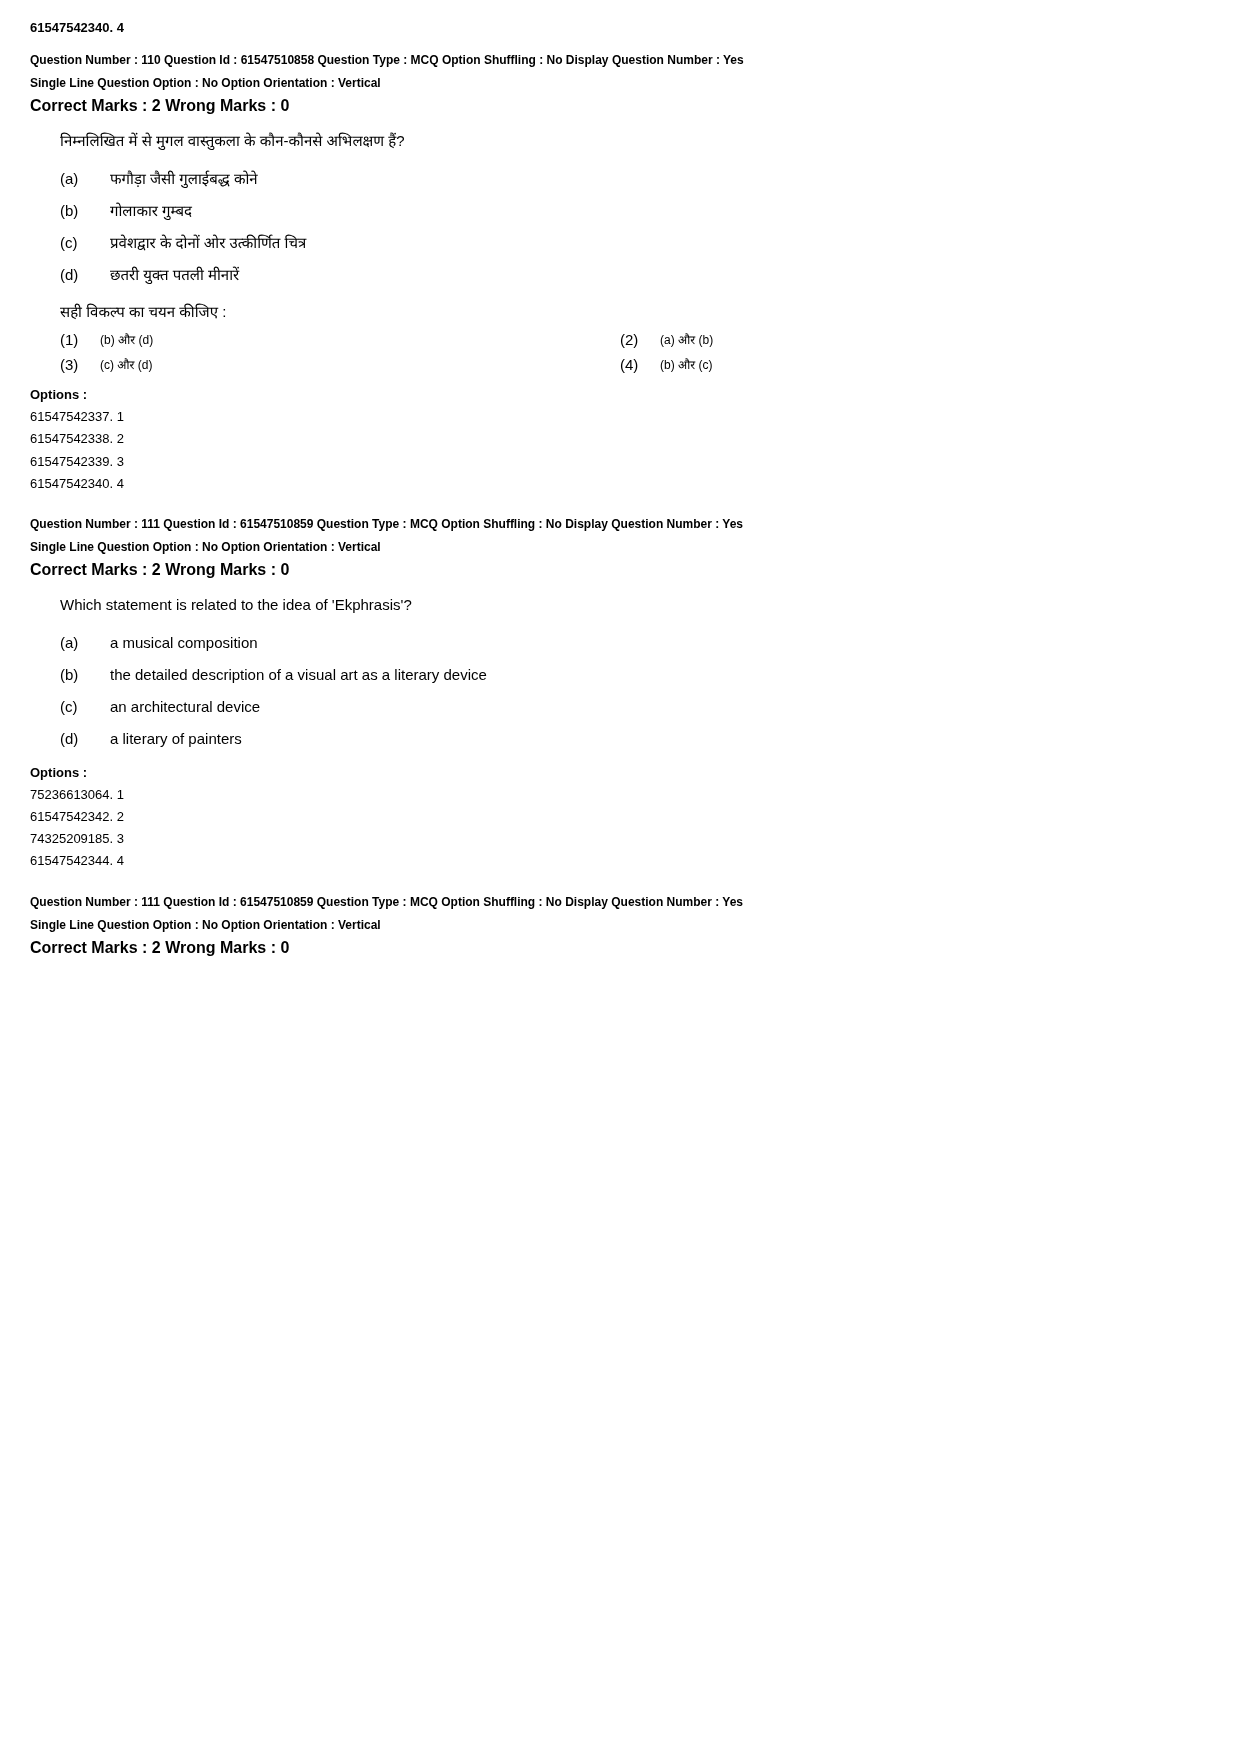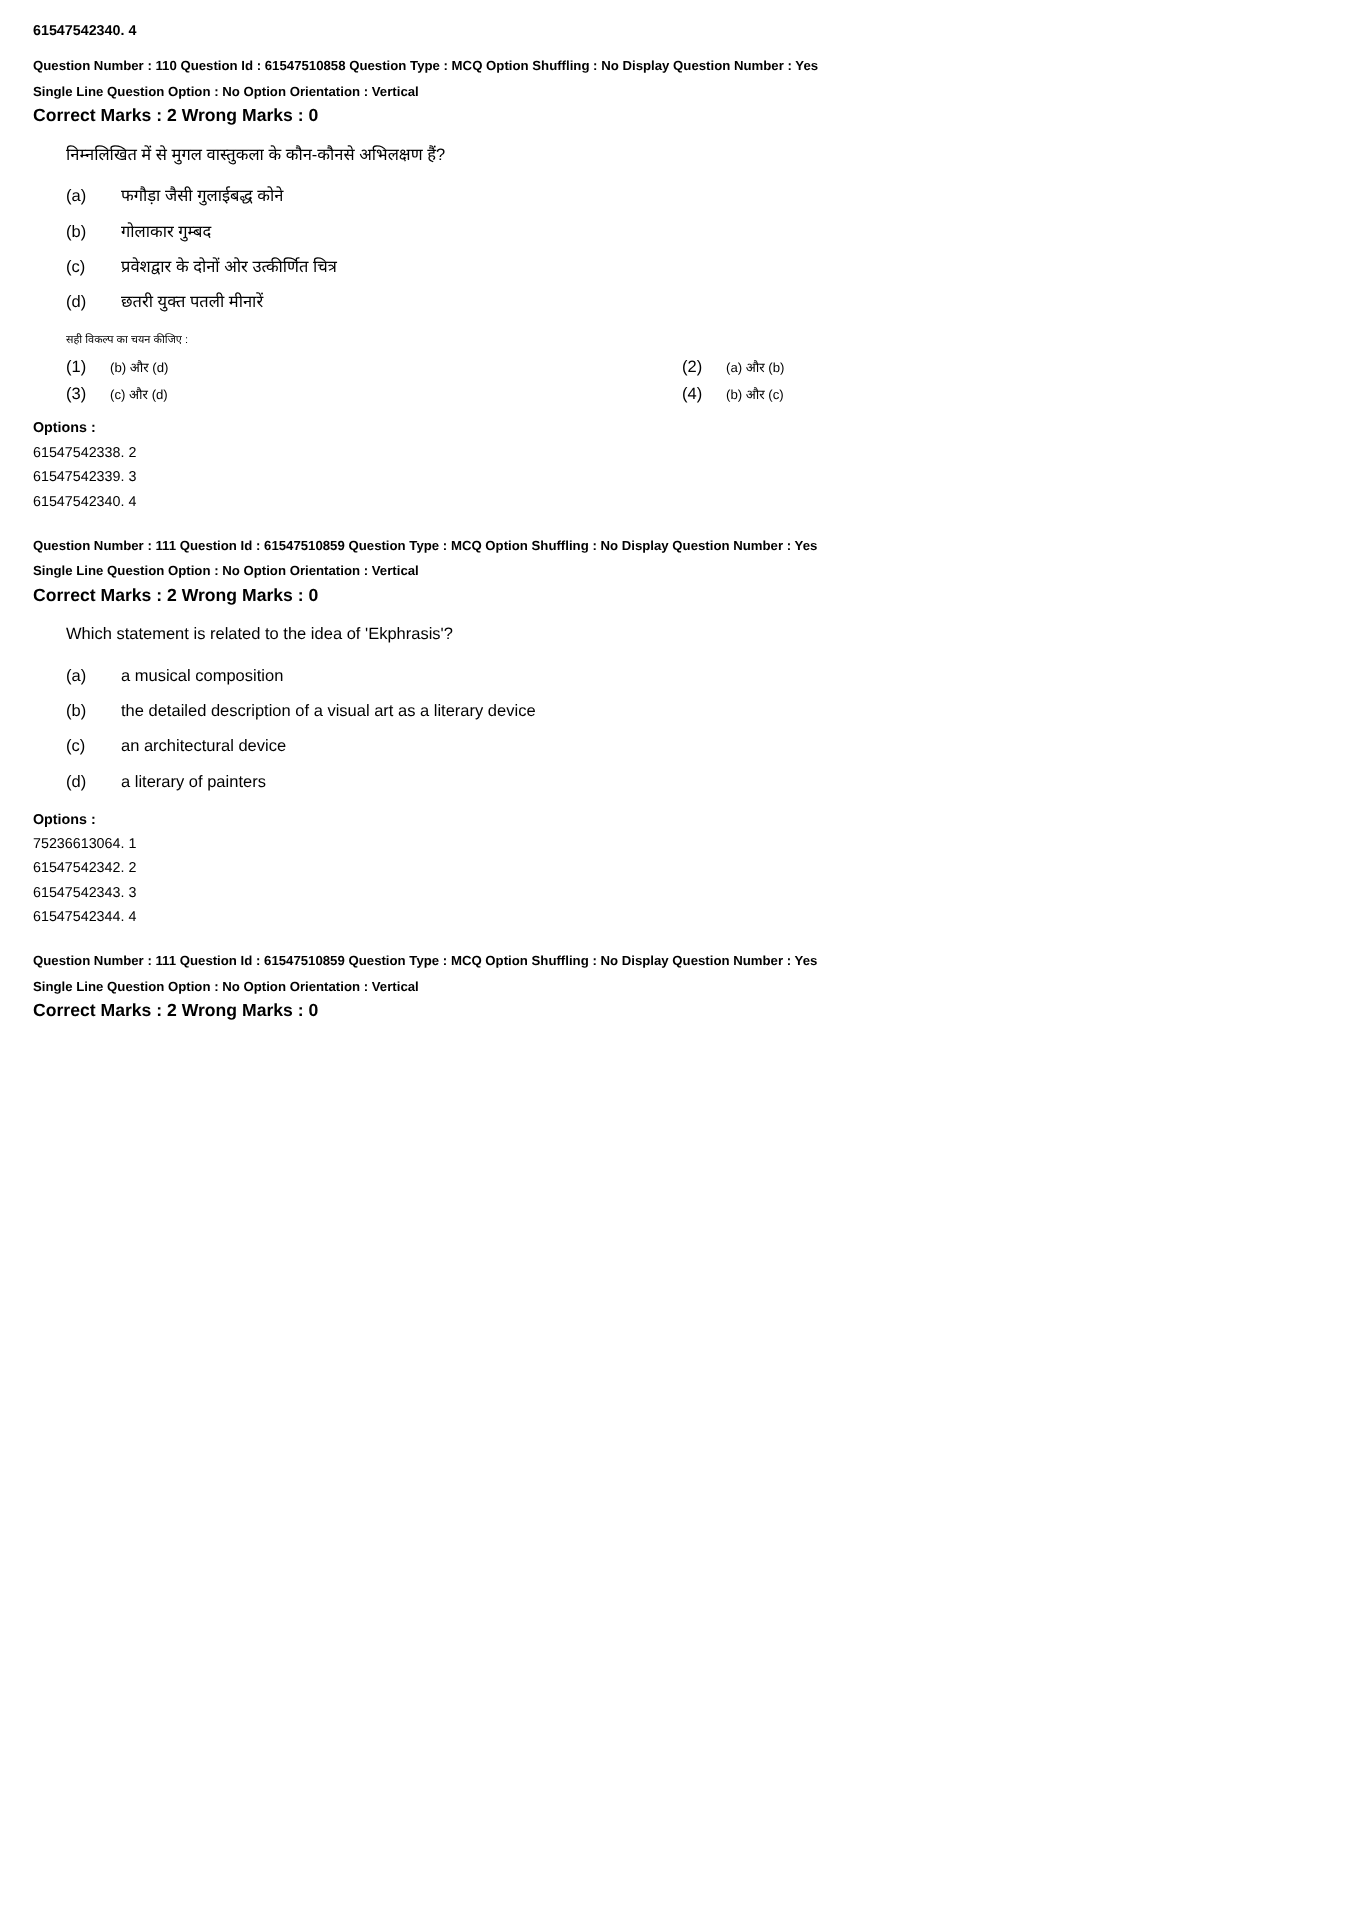--- a/index.html
+++ b/index.html
@@ -49,21 +49,21 @@
     }
     .option-label {
       min-width: 50px;
       font-size: 15px;
     }
     .option-text {
       font-size: 15px;
     }
     .select-instruction {
       margin: 14px 30px 10px 30px;
-      font-size: 10px;
+      font-size: 15px;
     }
     .answer-grid {
       display: grid;
       grid-template-columns: 1fr 1fr;
       margin: 8px 30px;
       row-gap: 8px;
     }
     .answer-cell {
       display: flex;
       align-items: center;
@@ -134,20 +134,21 @@
       <span class="answer-val">(c) और (d)</span>
     </div>
     <div class="answer-cell">
       <span class="answer-num">(4)</span>
       <span class="answer-val">(b) और (c)</span>
     </div>
   </div>
 
   <div class="options-section">
     <div class="options-label">Options :</div>
+    <div class="option-id-row">61547542337. 1</div>
     <div class="option-id-row">61547542338. 2</div>
     <div class="option-id-row">61547542339. 3</div>
     <div class="option-id-row">61547542340. 4</div>
   </div>
 </div>
 
 <div class="question-block">
   <div class="question-meta">Question Number : 111  Question Id : 61547510859  Question Type : MCQ  Option Shuffling : No  Display Question Number : Yes</div>
   <div class="question-meta">Single Line Question Option : No  Option Orientation : Vertical</div>
   <div class="correct-marks">Correct Marks : 2  Wrong Marks : 0</div>
@@ -168,21 +169,21 @@
   </div>
   <div class="option-row">
     <span class="option-label">(d)</span>
     <span class="option-text">a literary of painters</span>
   </div>
 
   <div class="options-section">
     <div class="options-label">Options :</div>
     <div class="option-id-row">75236613064. 1</div>
     <div class="option-id-row">61547542342. 2</div>
-    <div class="option-id-row">61547542343. 3</div>
+    <div class="option-id-row">74325209185. 3</div>
     <div class="option-id-row">61547542344. 4</div>
   </div>
 </div>
 
 <div class="question-block">
   <div class="question-meta">Question Number : 111  Question Id : 61547510859  Question Type : MCQ  Option Shuffling : No  Display Question Number : Yes</div>
   <div class="question-meta">Single Line Question Option : No  Option Orientation : Vertical</div>
   <div class="correct-marks">Correct Marks : 2  Wrong Marks : 0</div>
 </div>
 

